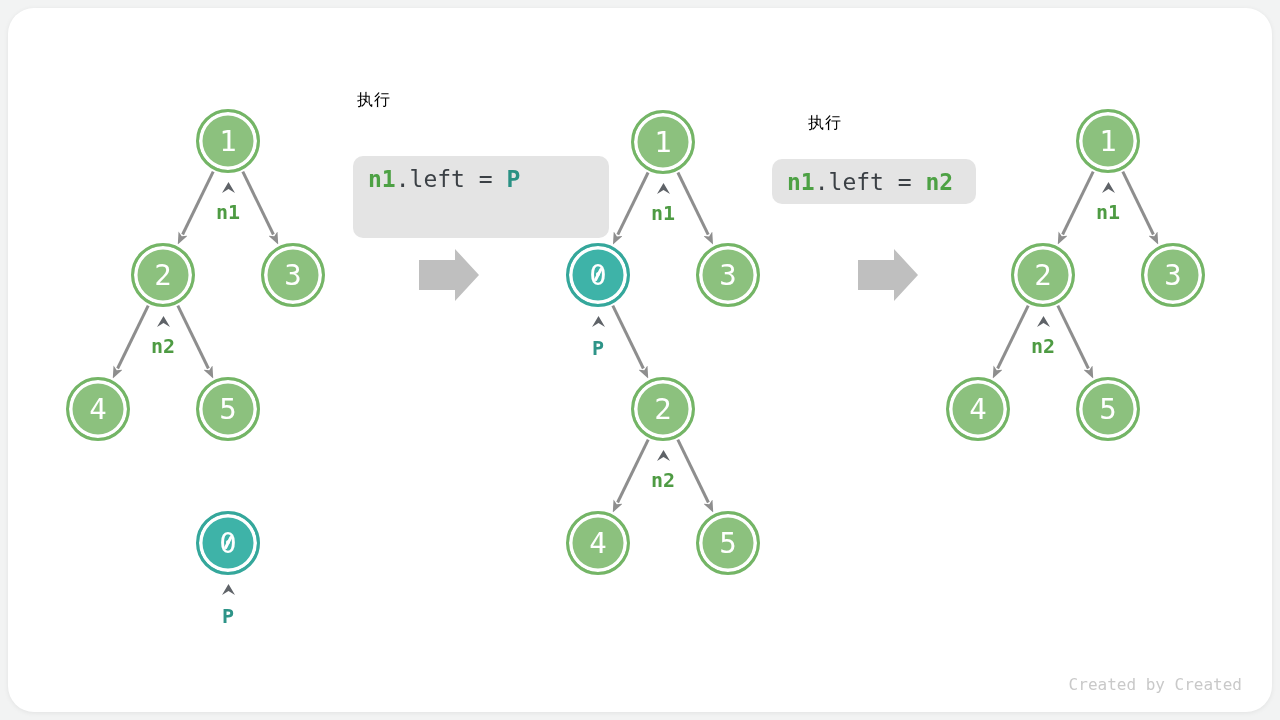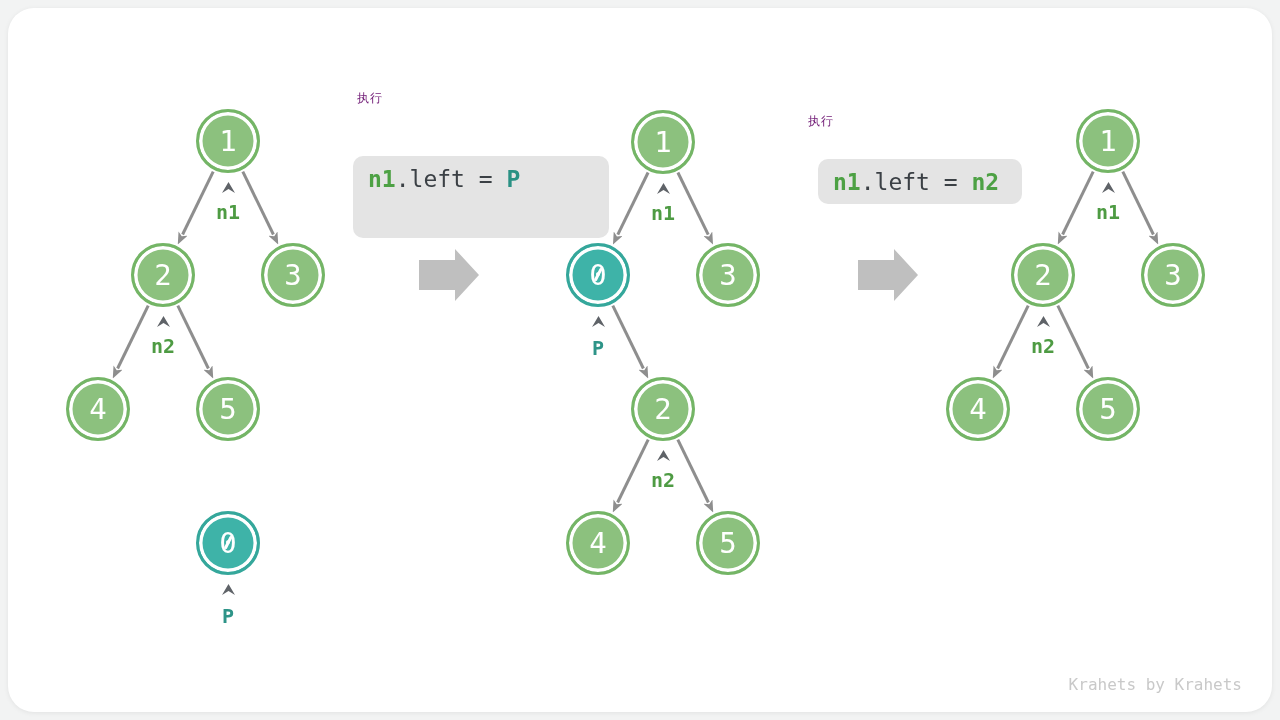--- a/index.html
+++ b/index.html
@@ -45,21 +45,21 @@
     position: absolute;
     width: 84px; text-align: center;
     font-family: "DejaVu Sans Mono", monospace;
     font-weight: bold; font-size: 20px;
   }
   .ptr-label.g { color: #4E9B43; }
   .ptr-label.t { color: #2E9488; }
 
   .exec-title {
     position: absolute;
-    font-size: 12px; color: #701a75;
+    font-size: 16px; color: #000000;
     letter-spacing: 1px;
   }
   .code-box {
     position: absolute;
     background: #E4E4E4;
     border-radius: 10px;
     box-sizing: border-box;
     padding: 6px 0 0 15px;
     font-family: "DejaVu Sans Mono", monospace;
     font-size: 23px; line-height: 34px;
@@ -96,21 +96,21 @@
       <line x1="648.1" y1="172.5" x2="617.8" y2="234.6" stroke="#8E8E8E" stroke-width="3" marker-end="url(#arrowhead)"></line>
       <line x1="677.9" y1="172.5" x2="708.2" y2="234.6" stroke="#8E8E8E" stroke-width="3" marker-end="url(#arrowhead)"></line>
       <line x1="612.8" y1="305.6" x2="643.4" y2="368.5" stroke="#8E8E8E" stroke-width="3" marker-end="url(#arrowhead)"></line>
       <line x1="648.2" y1="439.6" x2="617.6" y2="502.5" stroke="#8E8E8E" stroke-width="3" marker-end="url(#arrowhead)"></line>
       <line x1="677.8" y1="439.6" x2="708.4" y2="502.5" stroke="#8E8E8E" stroke-width="3" marker-end="url(#arrowhead)"></line>
       <line x1="1093.2" y1="171.6" x2="1062.6" y2="234.5" stroke="#8E8E8E" stroke-width="3" marker-end="url(#arrowhead)"></line>
       <line x1="1122.8" y1="171.6" x2="1153.4" y2="234.5" stroke="#8E8E8E" stroke-width="3" marker-end="url(#arrowhead)"></line>
       <line x1="1028.2" y1="305.6" x2="997.6" y2="368.5" stroke="#8E8E8E" stroke-width="3" marker-end="url(#arrowhead)"></line>
       <line x1="1057.8" y1="305.6" x2="1088.4" y2="368.5" stroke="#8E8E8E" stroke-width="3" marker-end="url(#arrowhead)"></line>
     </svg>
-  <div class="watermark">Krahets by Krahets</div>
+  <div class="watermark">Created by Created</div>
 <div class="node green" style="left: 196px; top: 109px;">1</div>
     <div class="node green" style="left: 131px; top: 243px;">2</div>
     <div class="node green" style="left: 261px; top: 243px;">3</div>
     <div class="node green" style="left: 66px; top: 377px;">4</div>
     <div class="node green" style="left: 196px; top: 377px;">5</div>
     <div class="node teal zero" style="left: 196px; top: 511px;">0</div>
     <svg width="13" height="11" class="caret" style="left: 221.5px; top: 181.5px;">
       <path d="M6.5,0 L13,11 L6.5,7 L0,11 Z" fill="#5F6368"></path>
     </svg>
     <div class="ptr-label g" style="left: 186px; top: 200px;">n1</div>
@@ -149,20 +149,20 @@
       <path d="M6.5,0 L13,11 L6.5,7 L0,11 Z" fill="#5F6368"></path>
     </svg>
     <div class="ptr-label g" style="left: 1066px; top: 200px;">n1</div>
     <svg width="13" height="11" class="caret" style="left: 1036.5px; top: 315.5px;">
       <path d="M6.5,0 L13,11 L6.5,7 L0,11 Z" fill="#5F6368"></path>
     </svg>
     <div class="ptr-label g" style="left: 1001px; top: 334px;">n2</div>
     <div class="exec-title" style="left: 357px; top: 90px;">执行</div>
     <div class="code-box" style="left: 353px; top: 156px; width: 256px; height: 82px;"><div><span class="g">n1</span><span>.left = </span><span class="t">P</span></div></div>
     <div class="exec-title" style="left: 808px; top: 113px;">执行</div>
-    <div class="code-box" style="left: 818px; top: 159px; width: 204px; height: 45px;"><div><span class="g">n1</span><span>.left = </span><span class="g">n2</span></div></div>
+    <div class="code-box" style="left: 772px; top: 159px; width: 204px; height: 45px;"><div><span class="g">n1</span><span>.left = </span><span class="g">n2</span></div></div>
     <svg width="60" height="52" class="block-arrow" style="left: 419px; top: 249px;">
       <polygon points="0,11 36,11 36,0 60,26 36,52 36,41 0,41" fill="#BFBFBF"></polygon>
     </svg>
     <svg width="60" height="52" class="block-arrow" style="left: 858px; top: 249px;">
       <polygon points="0,11 36,11 36,0 60,26 36,52 36,41 0,41" fill="#BFBFBF"></polygon>
     </svg>
   </div>
 
 </body></html>

